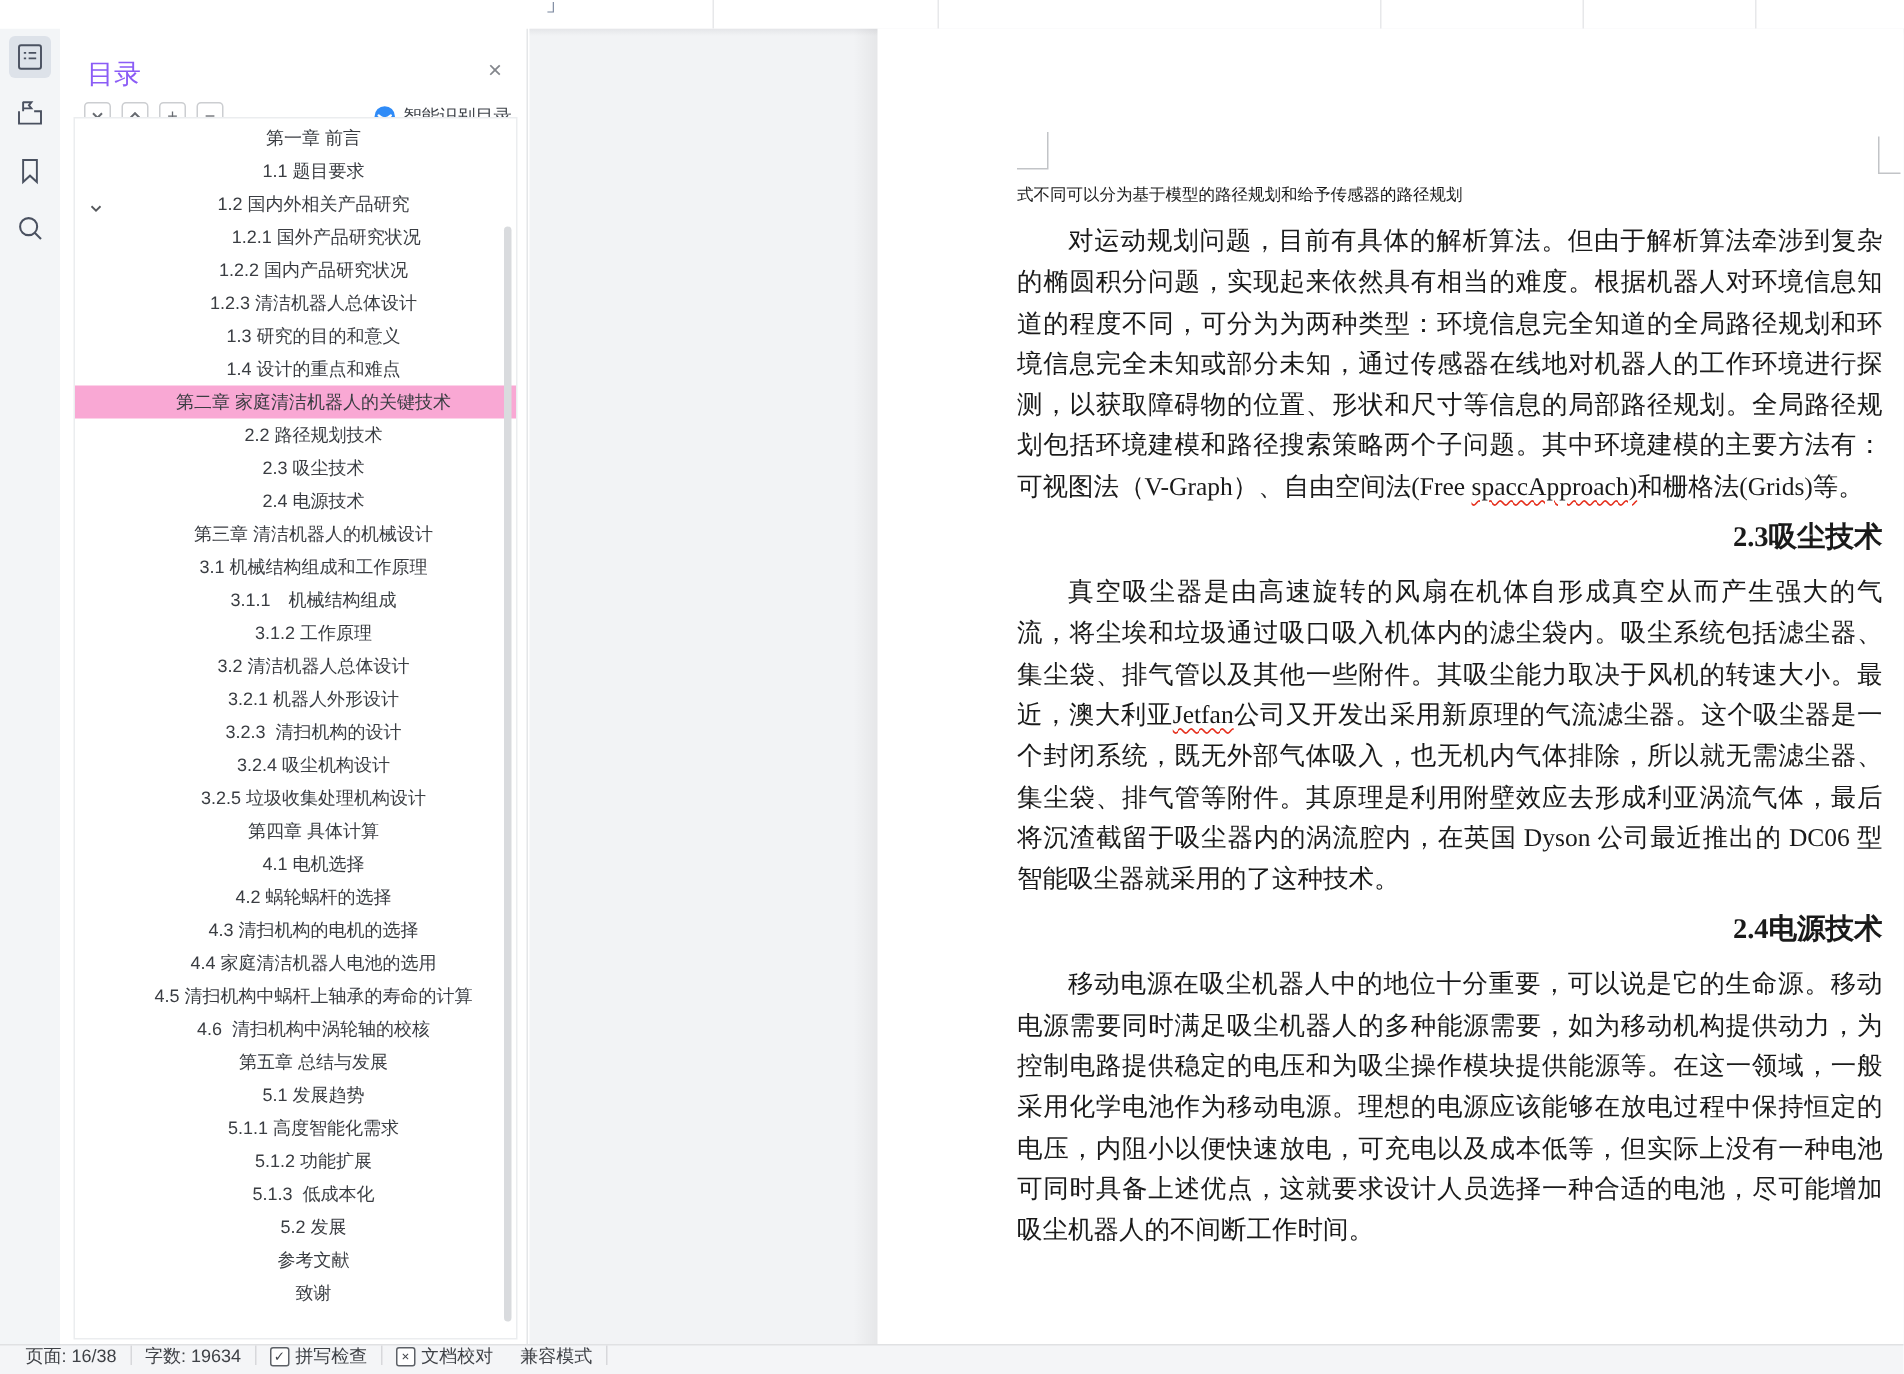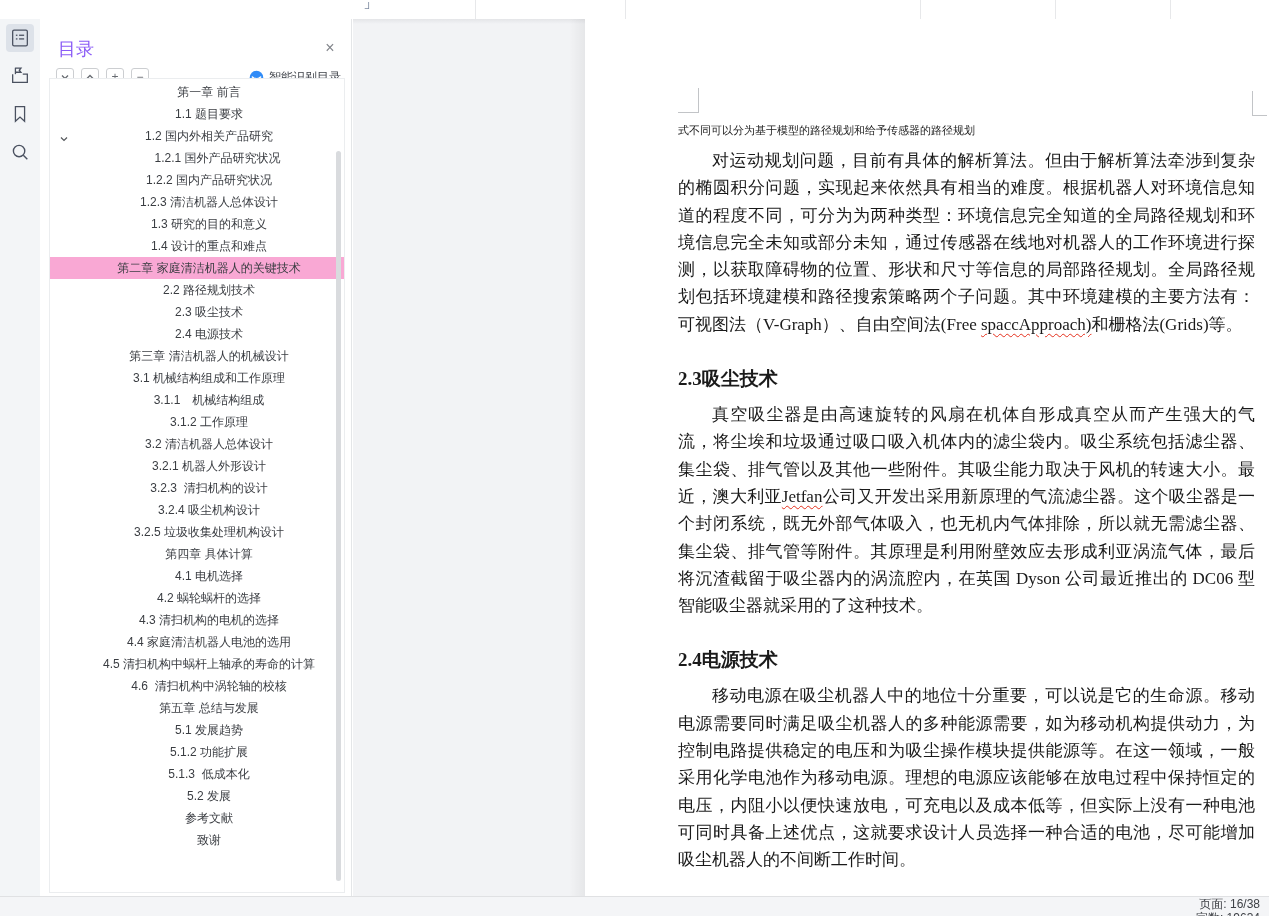--- a/index.html
+++ b/index.html
@@ -48,28 +48,28 @@
     background:linear-gradient(#e4e5e8, rgba(228,229,232,0)); }
   .page { position:absolute; left:232px; top:0; width:684px; height:877px; background:#fff; }
   .page .leftfade { position:absolute; left:-16px; top:0; width:16px; height:100%;
     background:linear-gradient(to left, rgba(0,0,0,0.05), rgba(0,0,0,0)); }
   .mark { position:absolute; background:#c2c4c7; }
 
   .doc { position:absolute; left:93px; top:99px; width:577px;
     font-family:"Liberation Serif", serif; color:#1a1a1a; }
   .doc .contline { font-size:11px; line-height:24px; margin-bottom:5px; }
   .doc p.body { font-size:17px; line-height:27.3px; text-align:justify; text-indent:2em; }
-  .doc h2 { font-size:19px; line-height:26px; font-weight:700; text-align:left;
-    margin-top:28px; margin-bottom:9px; }
+  .doc h2 { font-size:19px; line-height:26px; font-weight:700; text-align:right;
+    margin-top:8px; margin-bottom:9px; }
   .misspell { text-decoration:underline wavy #e5301d; text-decoration-thickness:1px; text-underline-offset:3px; }
 
   
   .statusbar { position:absolute; left:0; top:896px; width:1269px; height:20px; background:#f4f5f7;
-    border-top:1px solid #e0e1e3; display:flex; align-items:flex-end; padding-left:8px; z-index:6;
-    font-size:12px; color:#3e4146;flex-direction:column; }
+    border-top:1px solid #e0e1e3; display:flex; align-items:flex-start; padding-left:8px; z-index:6;
+    font-size:12px; color:#3e4146; }
   .sb-item { display:flex; align-items:center; gap:4px; padding:0 9px; height:14px; }
   .sb-div { width:1px; height:13px; background:#d7d8db; }
   .sb-box { display:inline-flex; width:13px; height:13px; border:1px solid #5d6167; border-radius:2px;
     align-items:center; justify-content:center; font-size:9px; color:#44474c; background:#fff; }
   .clickable { cursor:pointer; }
 </style>
 </head>
 <body>
 
 <div class="topstrip">
@@ -260,20 +260,24 @@
         <div class="toc-item lv0">
           
           <span class="lbl">第五章 总结与发展</span>
         </div>
         <div class="toc-item lv0">
           
           <span class="lbl">5.1 发展趋势</span>
         </div>
         <div class="toc-item lv0">
           
+          <span class="lbl">5.1.1 高度智能化需求</span>
+        </div>
+        <div class="toc-item lv0">
+          
           <span class="lbl">5.1.2 功能扩展</span>
         </div>
         <div class="toc-item lv0">
           
           <span class="lbl">5.1.3  低成本化</span>
         </div>
         <div class="toc-item lv0">
           
           <span class="lbl">5.2 发展</span>
         </div>

